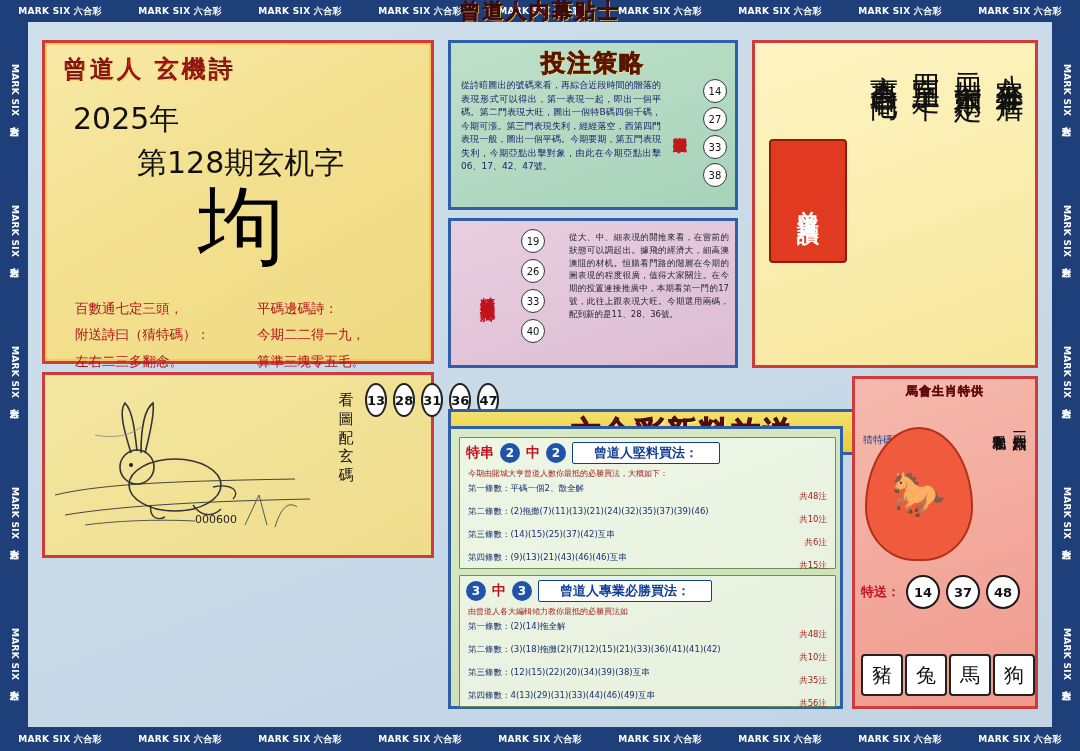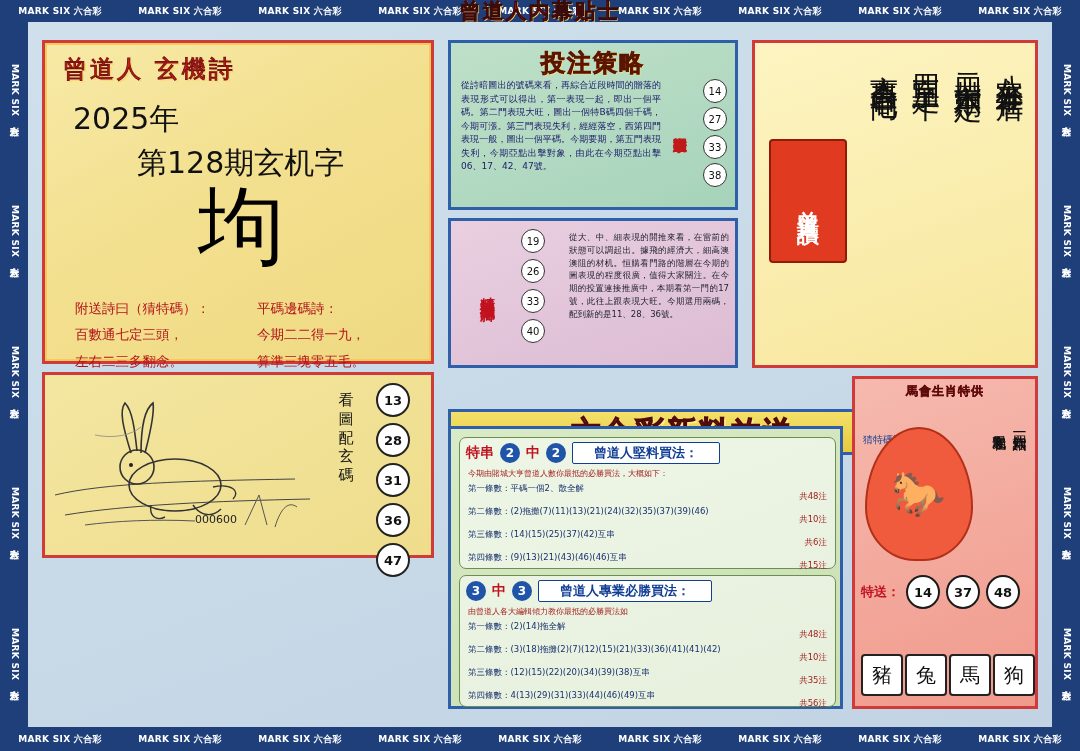--- a/index.html
+++ b/index.html
@@ -51,21 +51,21 @@
   #poemL{left:30px;top:252px;}
   #poemR{left:212px;top:252px;}
 
   
   #rabbitPanel{left:14px;top:350px;width:392px;height:186px;
     border:3px solid #cf3a3a;background:linear-gradient(150deg,#f3e6a0,#efdd8c);}
   #rabbitArt{position:absolute;left:0;top:0;width:300px;height:180px;}
   #kanpai{position:absolute;right:74px;top:16px;width:22px;
     font-size:15px;color:#111;line-height:1.25;text-align:center;}
   #ballsCol{position:absolute;right:10px;top:8px;width:56px;
-    display:flex;flex-direction:column;align-items:center;gap:6px;}
+    display:flex;align-items:center;gap:6px;}
   .ball{width:30px;height:30px;border-radius:50%;background:#fff;border:2px solid #222;
     display:flex;align-items:center;justify-content:center;font-size:13px;color:#111;font-weight:bold;}
 
   
   #betPanel{left:420px;top:18px;width:290px;height:170px;
     border:3px solid #2f5fa8;background:linear-gradient(160deg,#bfe0c8,#a7d3bb);}
   #betTitle{position:absolute;left:0;top:4px;width:100%;text-align:center;
     font-size:24px;font-weight:bold;color:#e03a10;-webkit-text-stroke:0.8px #5a1500;
     letter-spacing:2px;text-shadow:1px 1px 0 #ffe27a;}
   #betBody{position:absolute;left:10px;top:36px;width:200px;font-size:9px;color:#1a1a6a;
@@ -103,21 +103,21 @@
     border:3px solid #2f5fa8;background:linear-gradient(180deg,#f3e06a,#e9c93c);margin-top:33px;}
   #bannerText{position:absolute;left:0;top:0;width:100%;height:100%;
     display:flex;align-items:center;justify-content:center;
     font-size:30px;font-weight:bold;color:#d21a1a;-webkit-text-stroke:1px #4e0b0b;
     letter-spacing:2px;text-shadow:2px 2px 0 #fff08a;}
 
   
   #tableBox{left:420px;top:404px;width:395px;height:283px;
     border:3px solid #2f5fa8;background:linear-gradient(160deg,#d9eac6,#c9dfb4);}
   .tblock{position:absolute;left:8px;width:375px;background:rgba(255,255,255,.55);
-    border:1px solid #6b8f4e;border-radius:7px;}
+    border:1px solid #6b8f4e;border-radius:1px;}
   #tb1{top:8px;height:130px;}
   #tb2{top:146px;height:130px;}
   .tHead{display:flex;align-items:center;gap:6px;padding:4px 6px;}
   .tTag{font-size:14px;font-weight:bold;color:#c1121f;white-space:nowrap;}
   .circNum{display:inline-flex;width:20px;height:20px;border-radius:50%;background:#1f54a8;
     color:#fff;font-size:12px;align-items:center;justify-content:center;font-weight:bold;}
   .tHeadBlue{font-size:13px;font-weight:bold;color:#123f96;background:#fff;
     border:1px solid #123f96;padding:1px 21px;border-radius:2px;}
   .tSub{font-size:8px;color:#a32020;padding:0 8px 2px 8px;}
   .tRow{display:flex;justify-content:space-between;font-size:8.5px;color:#16306e;
@@ -204,22 +204,22 @@
 
   <div id="frame">
 
     <div class="panel" id="leftPanel">
       <div id="leftTitle">曾道人 玄機詩</div>
       <div id="yearLine">2025年</div>
       <div id="issueLine">第128期玄机字</div>
       <div id="bigWord">坸</div>
 
       <div class="poemCol" id="poemL">
+        <div>百數通七定三頭，</div>
         <div>附送詩曰（猜特碼）：</div>
-        <div>百數通七定三頭，</div>
         <div>左右二三多翻念。</div>
         <div>四六排前俏一九，</div>
         <div>期滿二八睇今期。</div>
         <div>猜生肖： 三分定局大團結</div>
         <div>贈你一句：格格不入七十二</div>
       </div>
 
       <div class="poemCol" id="poemR">
         <div>平碼邊碼詩：</div>
         <div>今期二二得一九，</div>

